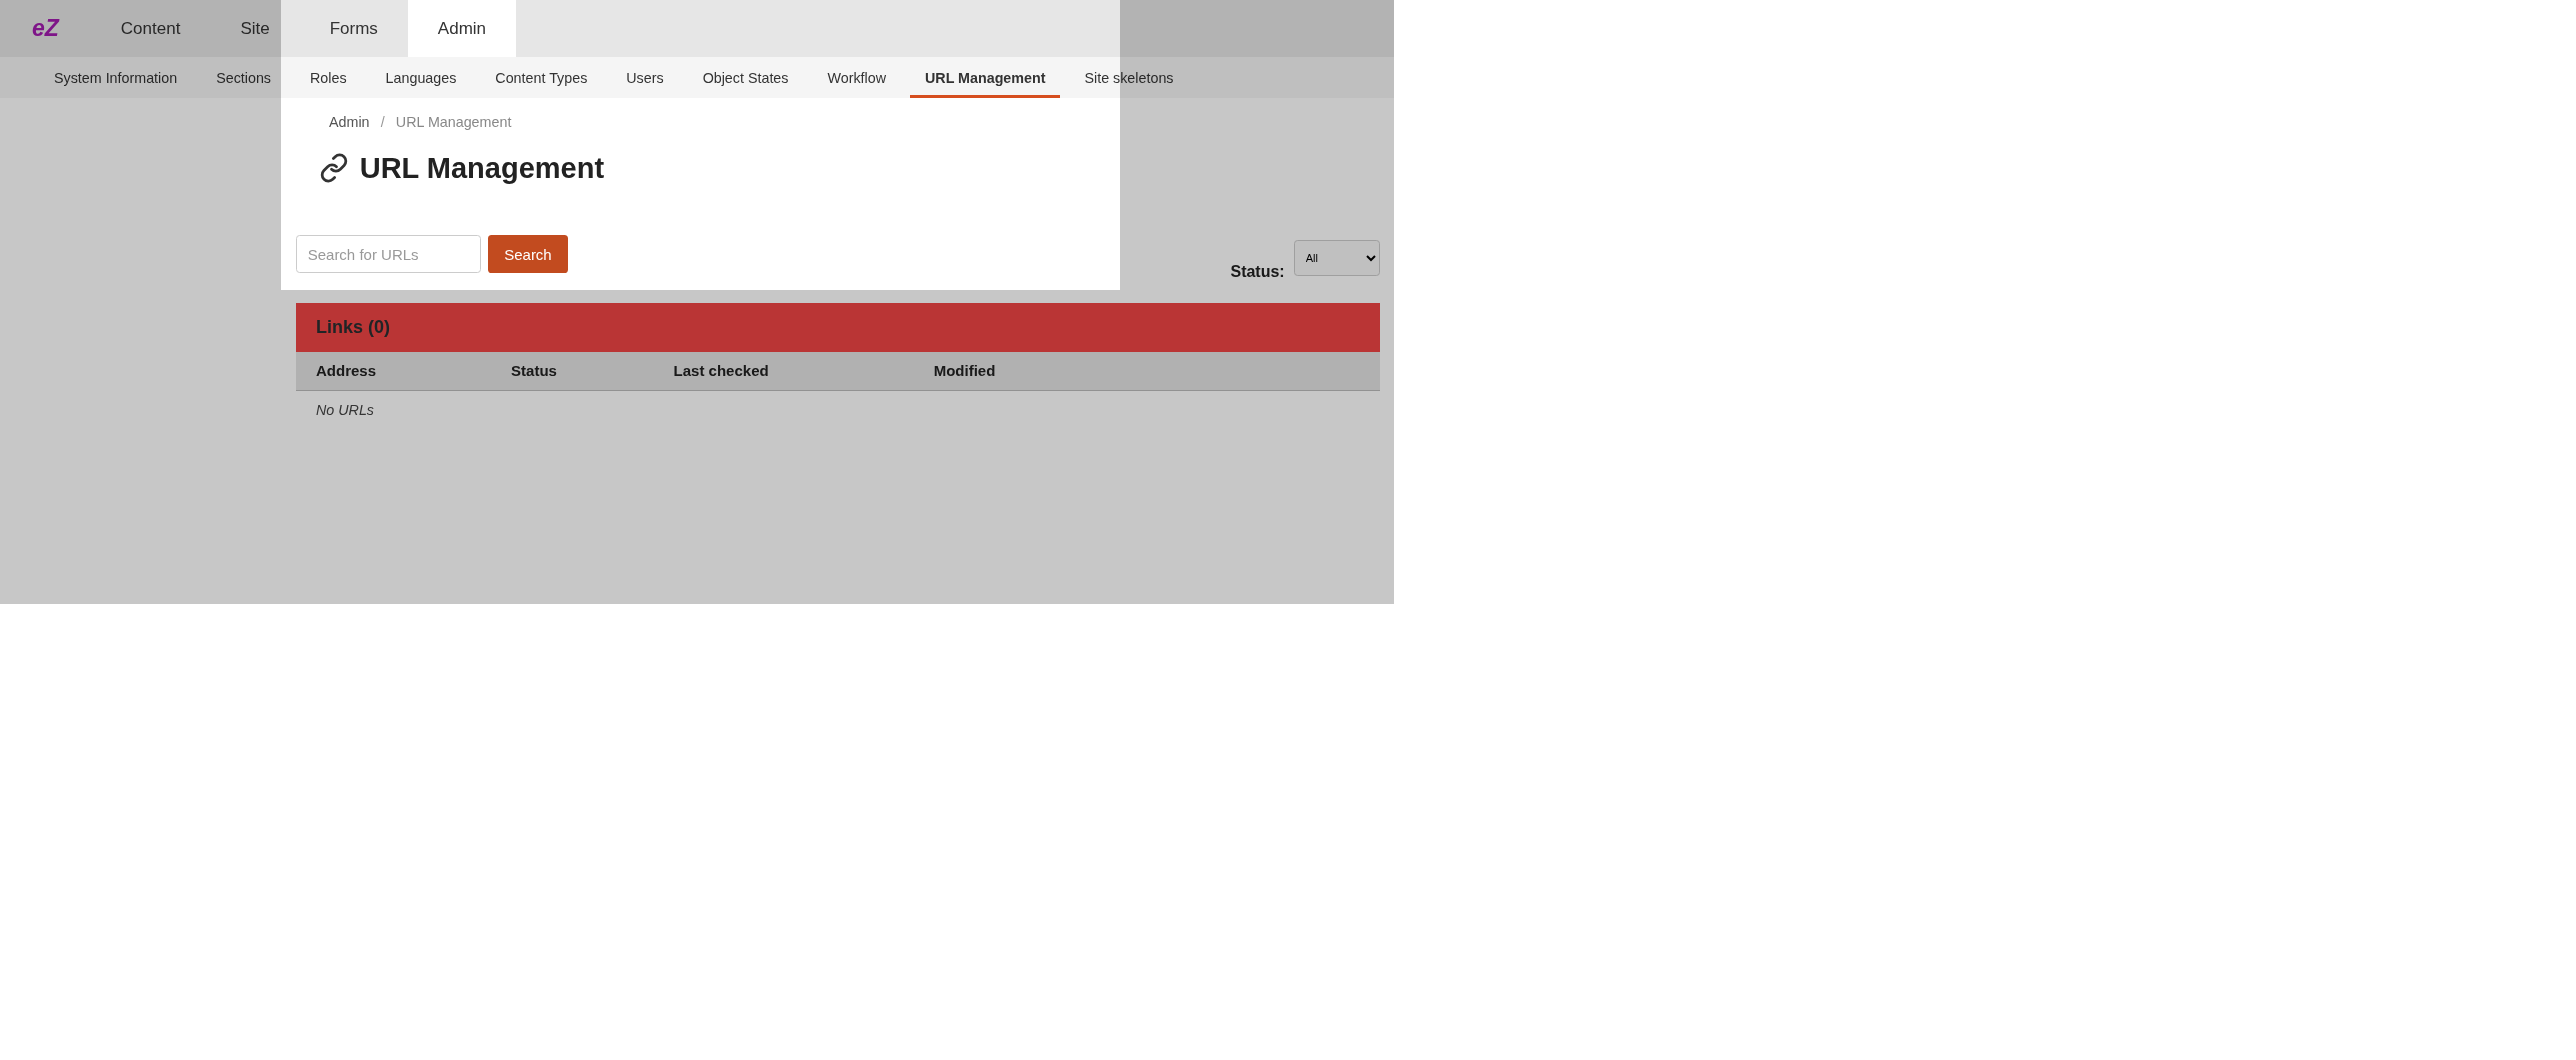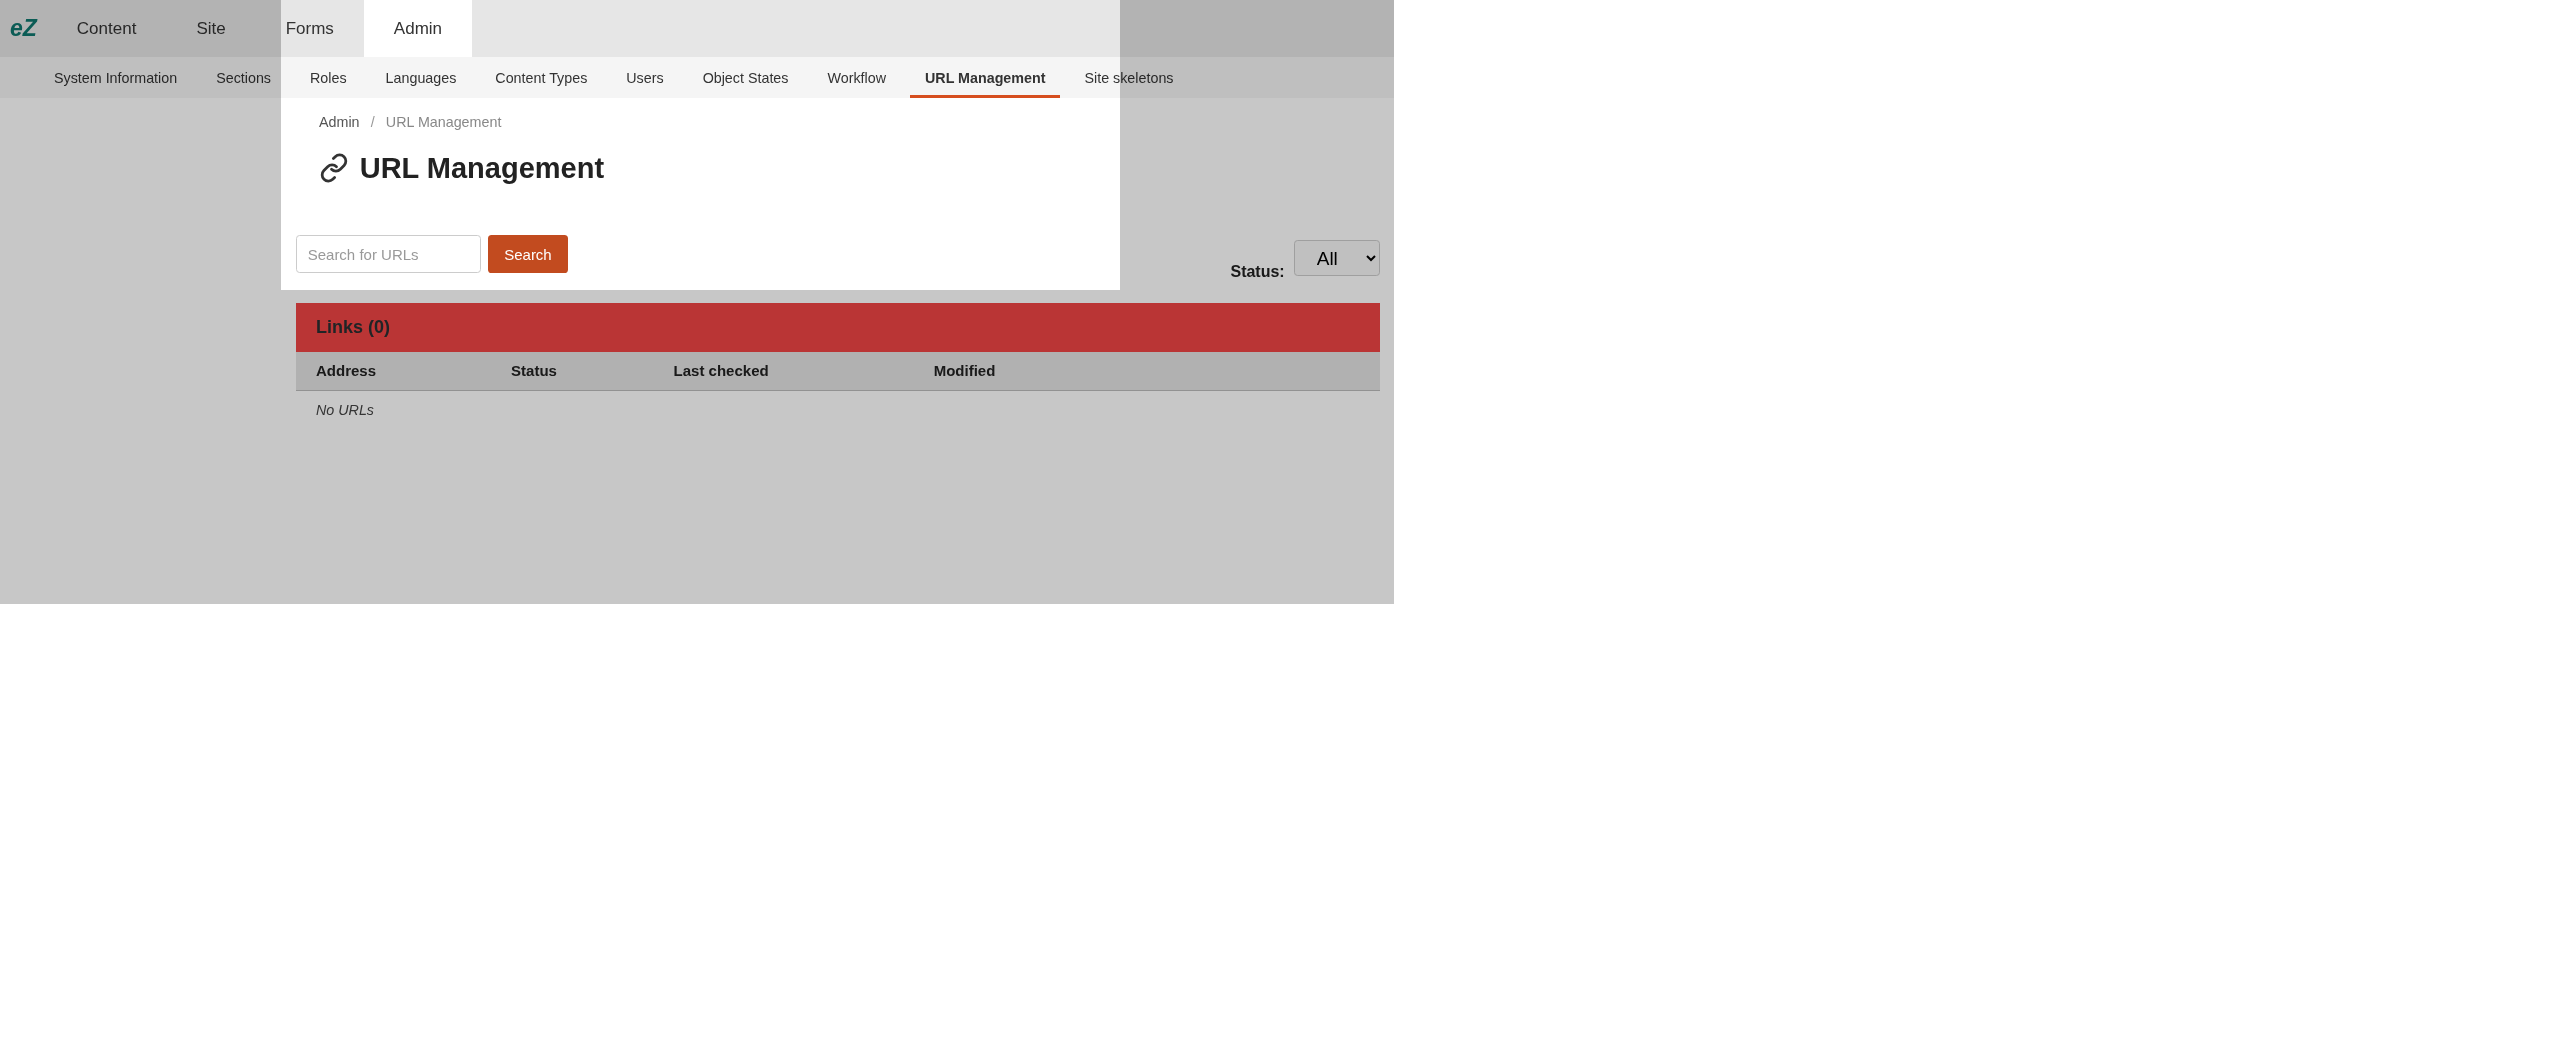--- a/index.html
+++ b/index.html
@@ -20,25 +20,25 @@
     
     .top-nav {
       display: flex;
       align-items: stretch;
       background: #e6e6e6;
       height: 57px;
     }
     .logo {
       display: flex;
       align-items: center;
-      padding: 0 10px;
+      padding: 0 32px;
       font-size: 23px;
       font-weight: 600;
       font-style: italic;
-      color: #0f766e;
+      color: #a21caf;
     }
     .top-nav-item {
       display: flex;
       align-items: center;
       padding: 0 30px;
       font-size: 17px;
       color: #333;
       cursor: pointer;
     }
     .top-nav-item.active {
@@ -79,21 +79,21 @@
     
     .content {
       padding: 16px 0 0 0;
       margin-left: 296px;
       margin-right: 14.3px;
     }
 
     .breadcrumb {
       font-size: 14.3px;
       color: #555;
-      margin-left: 23px;
+      margin-left: 33px;
       margin-bottom: 21.5px;
     }
     .breadcrumb .sep {
       margin: 0 7.2px;
       color: #999;
     }
     .breadcrumb .crumb-current {
       color: #888;
     }
 
@@ -169,22 +169,22 @@
     }
     .status-label {
       font-size: 16px;
       font-weight: 700;
       color: #222;
       margin-top: 28px;
     }
     .status-select {
       height: 36px;
       min-width: 86px;
-      padding: 0 18px;
-      font-size: 19px;
+      padding: 0 7px;
+      font-size: 11px;
       border: 0.9px solid #ccc;
       border-radius: 3.6px;
       background: #f6f6f6;
     }
 
     
     .table-header {
       background: #ef4444;
       padding: 14px 20px;
       font-size: 18px;

